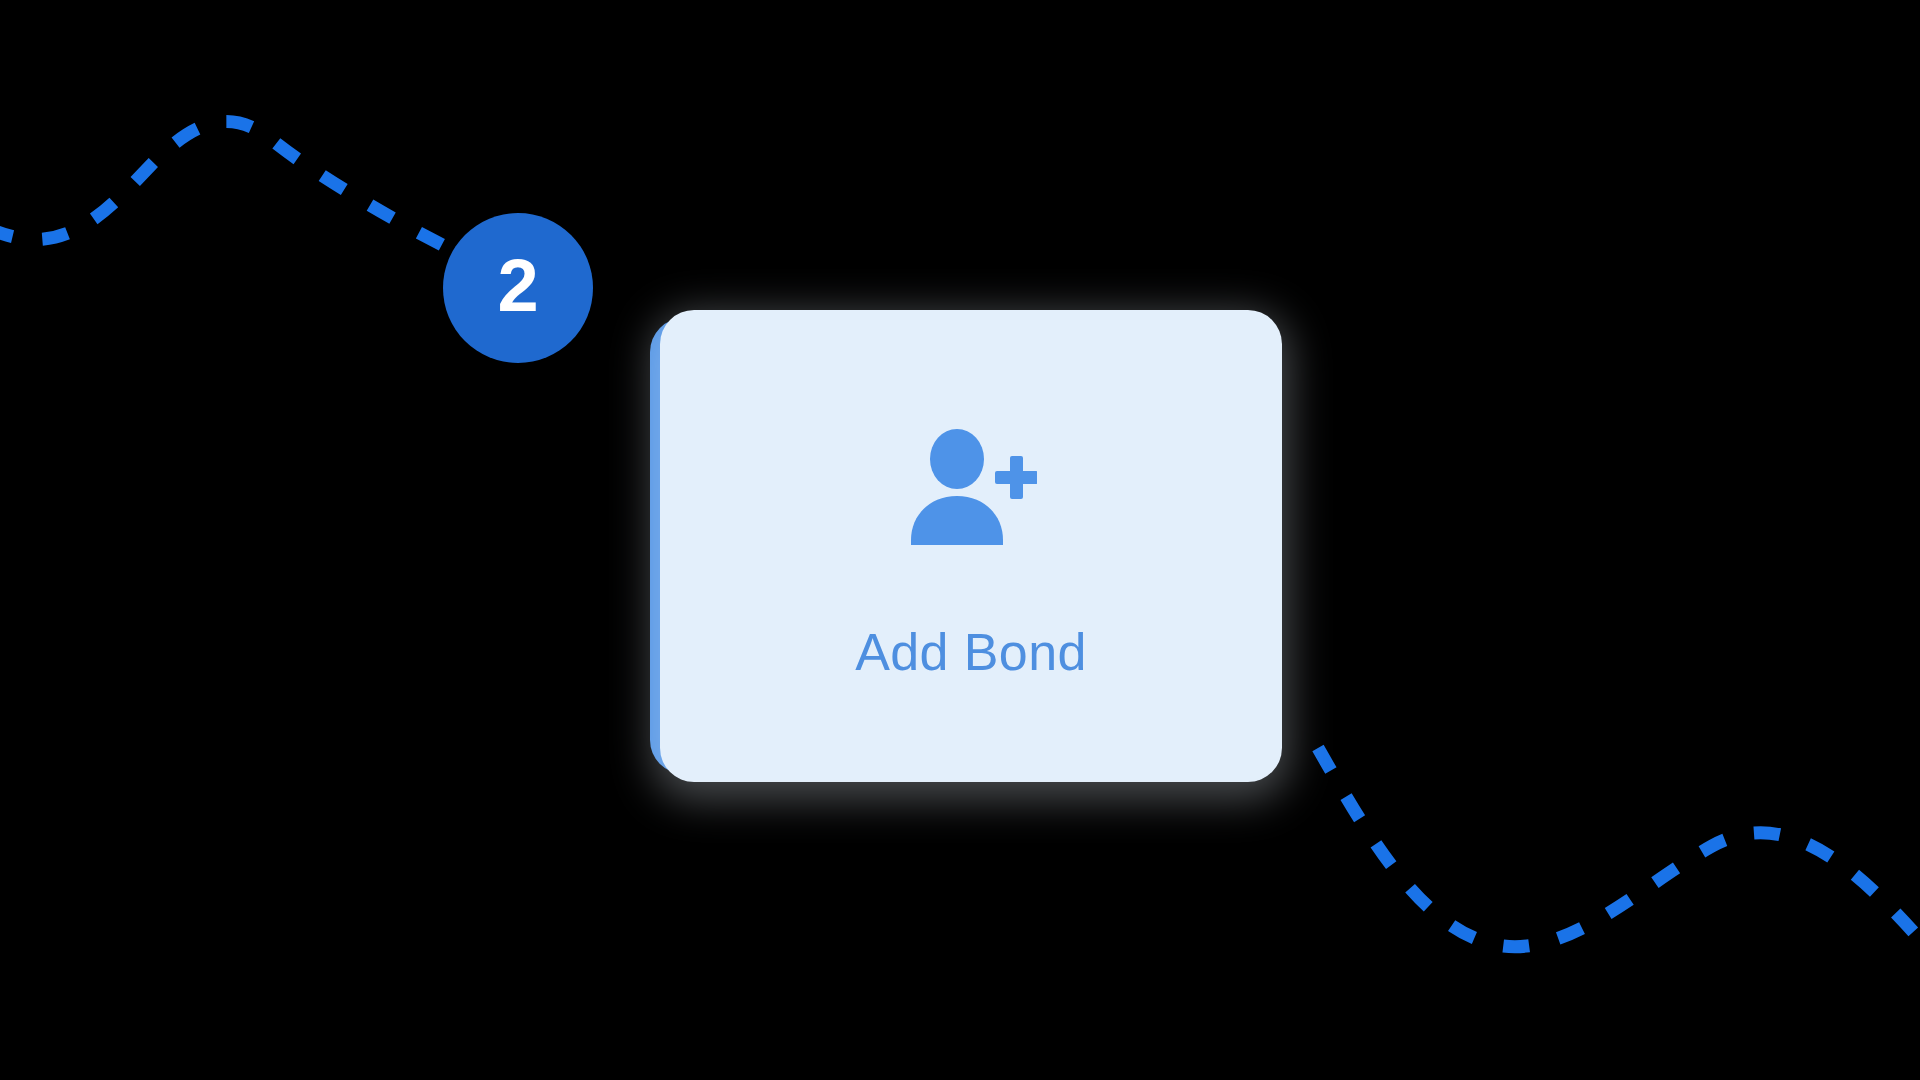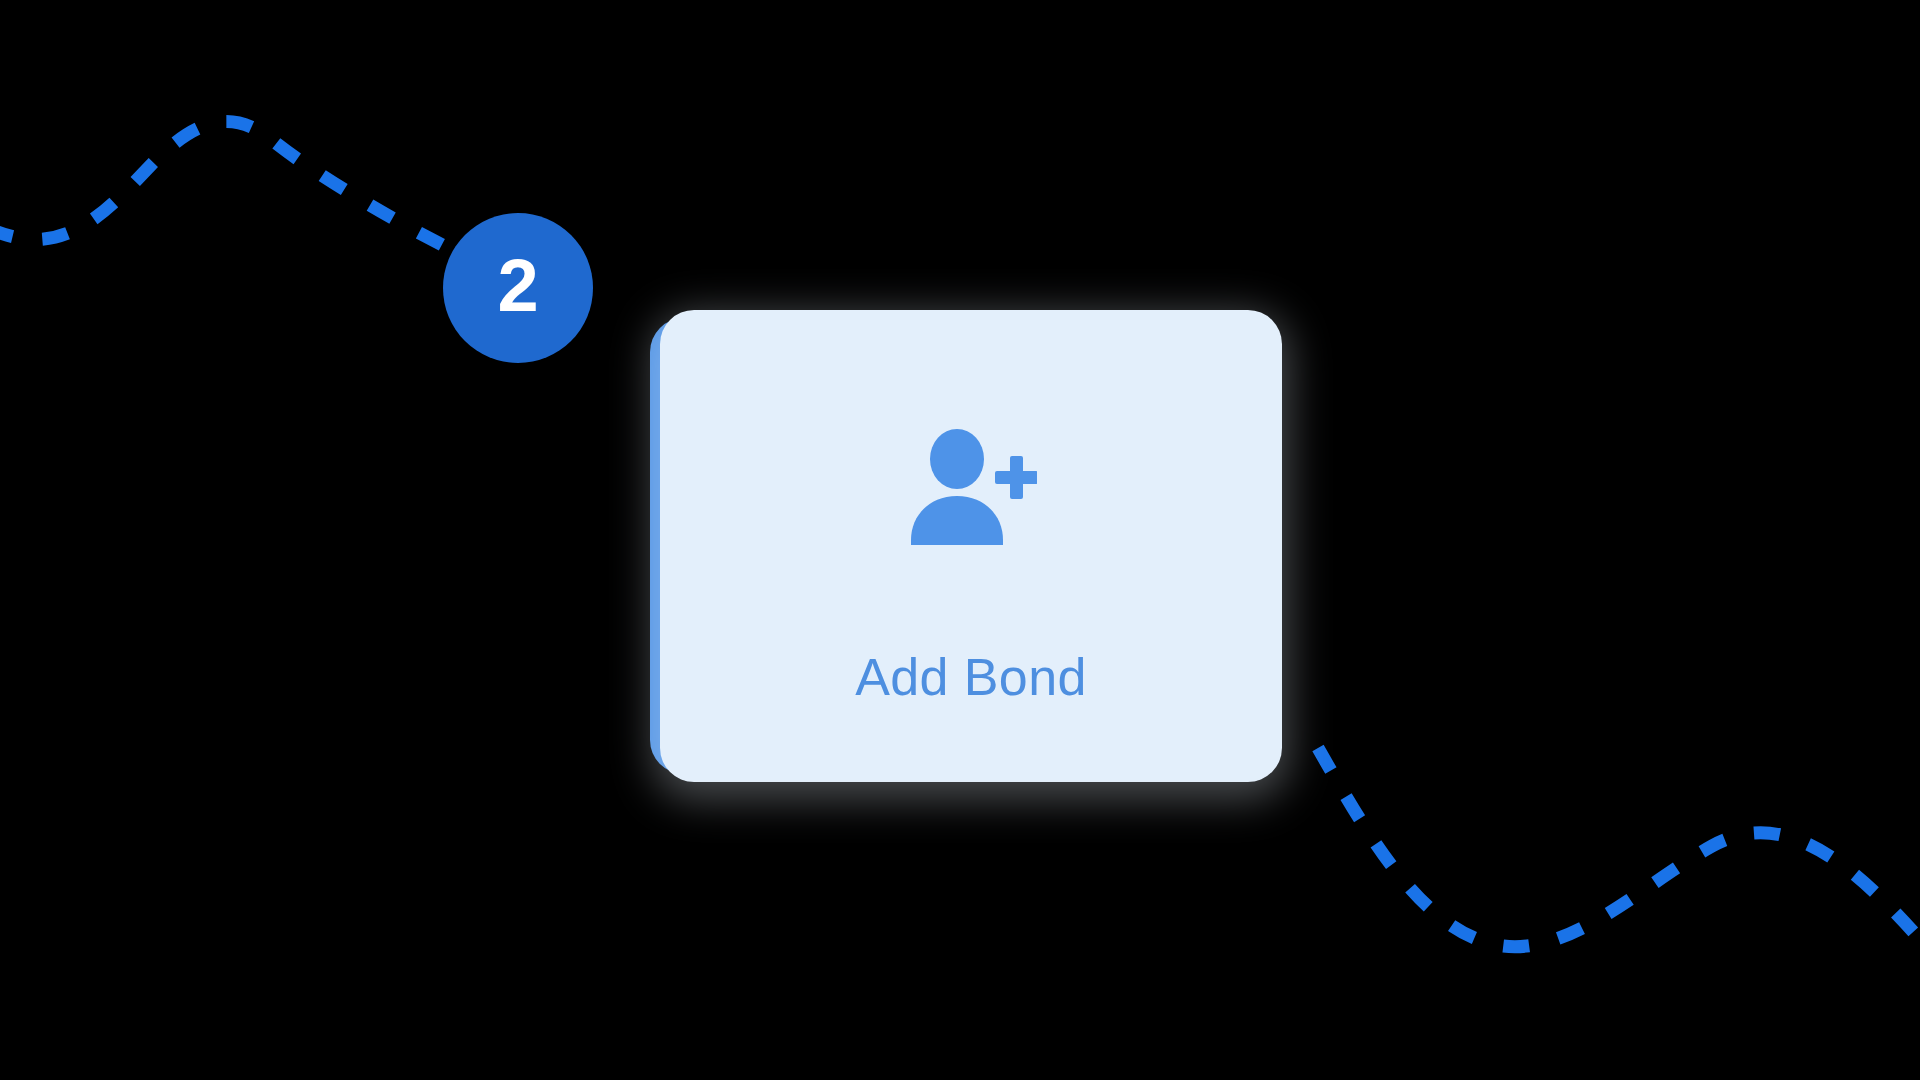--- a/index.html
+++ b/index.html
@@ -109,21 +109,21 @@
   }
 
   #add-bond-card .card-icon {
     margin-top:118px;
     width:132px;
     height:118px;
     display:block;
   }
 
   #add-bond-card .card-label {
-    margin-top:105px;
+    margin-top:80px;
     font-size:52px;
     font-weight:normal;
     color:#4e8fe0;
     font-family:"Liberation Sans", sans-serif;
     letter-spacing:0.4px;
     line-height:1;
     white-space:nowrap;
   }
 </style>
 </head>

